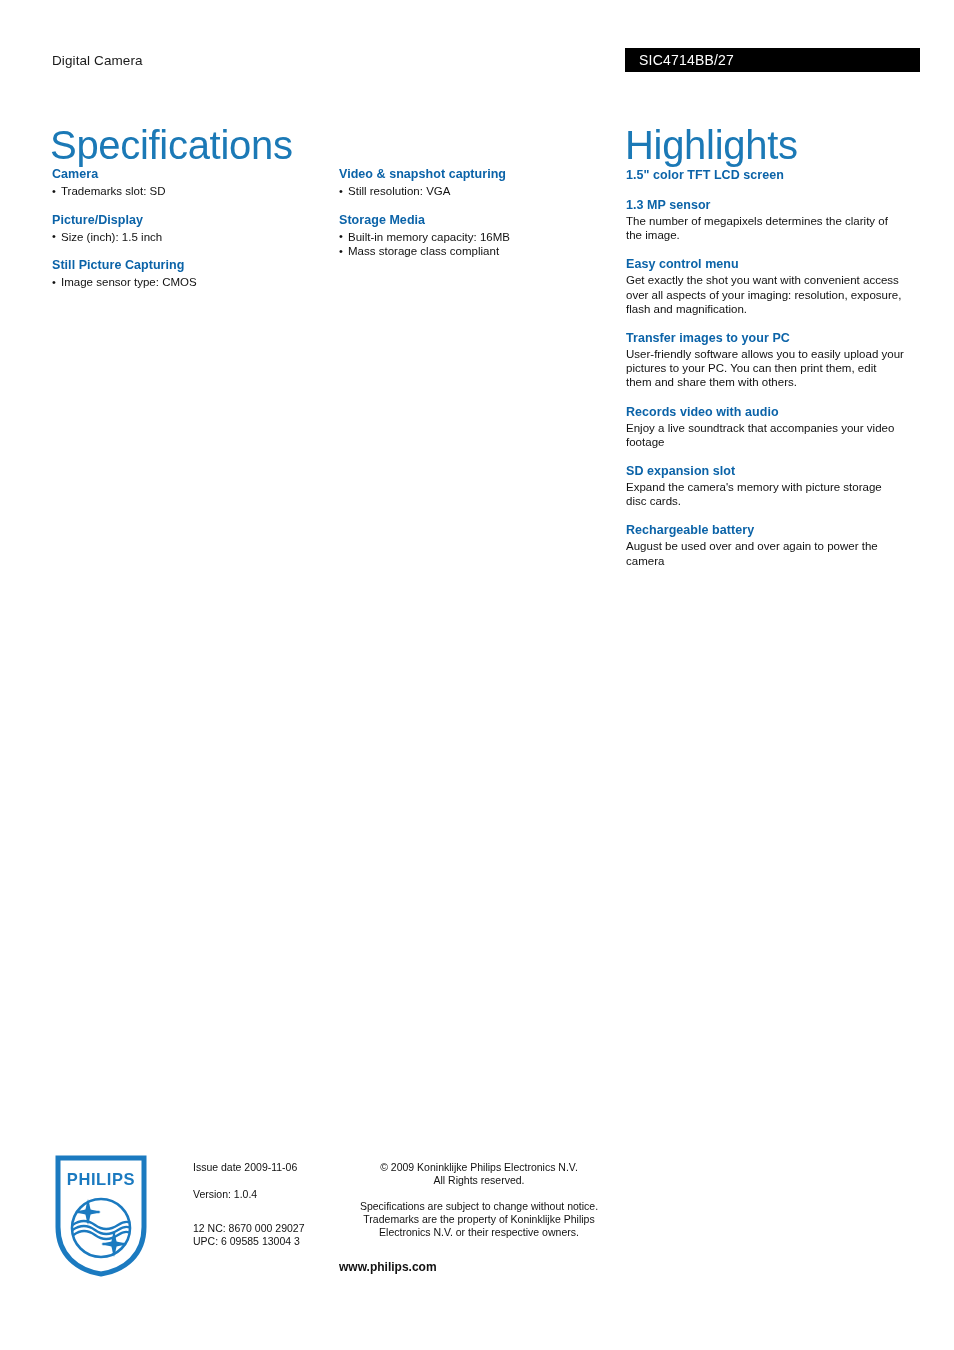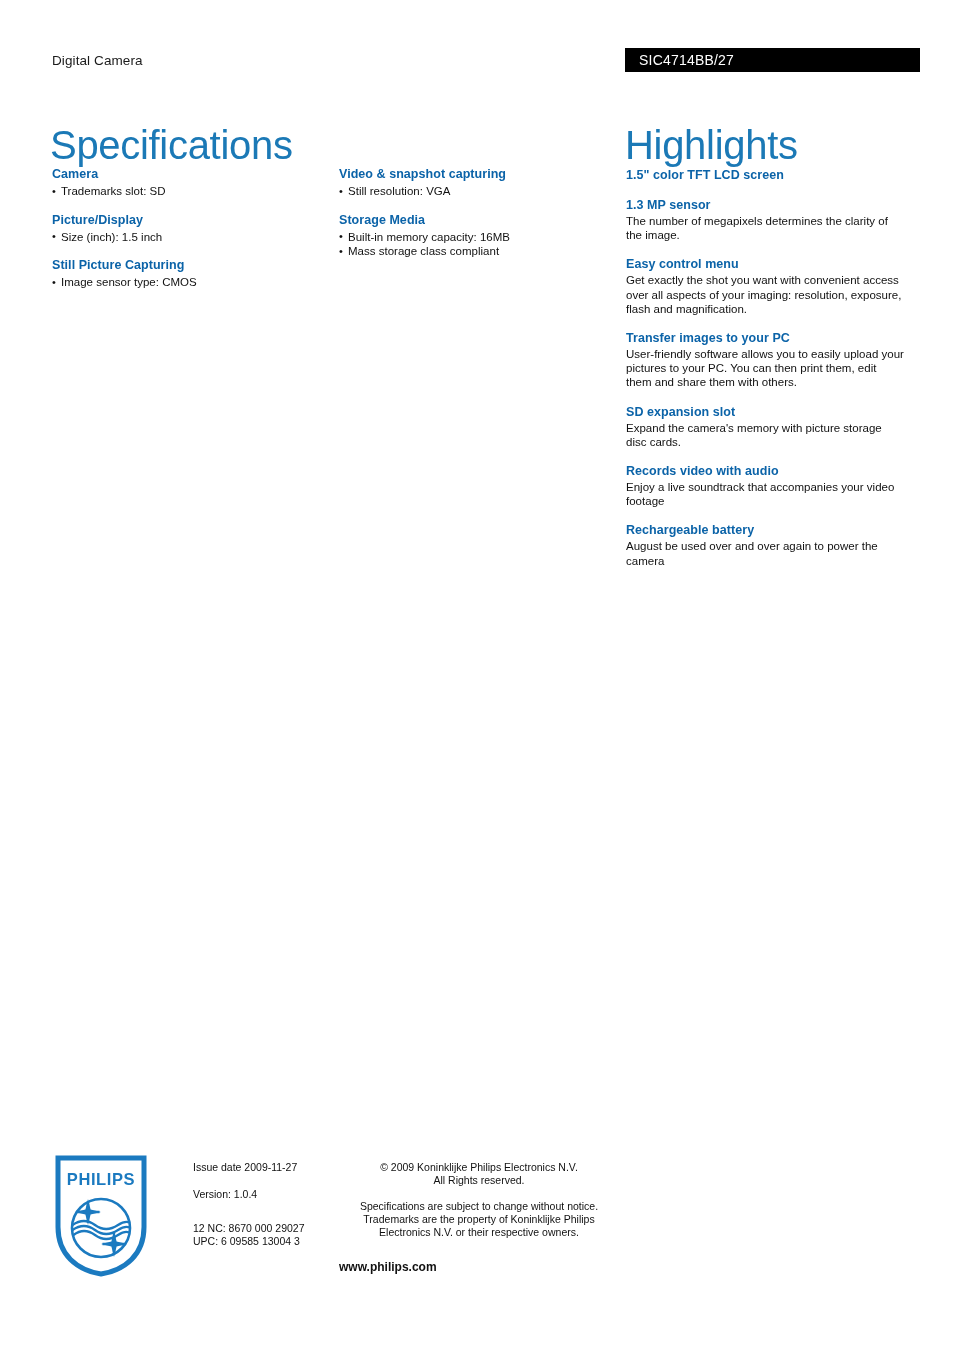--- a/index.html
+++ b/index.html
@@ -242,26 +242,26 @@
     </div>
     <div class="hl-group">
       <div class="hl-heading">Easy control menu</div>
       <div class="hl-body">Get exactly the shot you want with convenient access over all aspects of your imaging: resolution, exposure, flash and magnification.</div>
     </div>
     <div class="hl-group">
       <div class="hl-heading">Transfer images to your PC</div>
       <div class="hl-body">User-friendly software allows you to easily upload your pictures to your PC. You can then print them, edit them and share them with others.</div>
     </div>
     <div class="hl-group">
+      <div class="hl-heading">Records video with audio</div>
+      <div class="hl-body">Enjoy a live soundtrack that accompanies your video footage</div>
+    </div>
+    <div class="hl-group">
       <div class="hl-heading">SD expansion slot</div>
       <div class="hl-body">Expand the camera's memory with picture storage disc cards.</div>
-    </div>
-    <div class="hl-group">
-      <div class="hl-heading">Records video with audio</div>
-      <div class="hl-body">Enjoy a live soundtrack that accompanies your video footage</div>
     </div>
     <div class="hl-group">
       <div class="hl-heading">Rechargeable battery</div>
       <div class="hl-body">August be used over and over again to power the camera</div>
     </div>
   </div>
 
 <div class="page-footer"></div>
 
 <div class="philips-logo">
@@ -281,21 +281,21 @@
 
     <path d="M31.8 46 h2.4 v22 h-2.4 z M21.5 55.8 h23 v2.4 h-23 z" fill="#1b7ac0"></path>
 
     <path d="M59 76 L61.6 86.4 L72 89 L61.6 91.6 L59 102 L56.4 91.6 L46 89 L56.4 86.4 Z" fill="#1b7ac0"></path>
     <path d="M57.8 78 h2.4 v22 h-2.4 z M47.5 87.8 h23 v2.4 h-23 z" fill="#1b7ac0"></path>
   </svg>
 </div>
 
 <div class="footer-meta">
   <div class="meta-block">
-    <div>Issue date 2009-11-27</div>
+    <div>Issue date 2009-11-06</div>
   </div>
   <div class="meta-block">
     <div>Version: 1.0.4</div>
   </div>
   <div class="meta-block last">
     <div>12 NC: 8670 000 29027</div>
     <div>UPC: 6 09585 13004 3</div>
   </div>
 </div>
 

